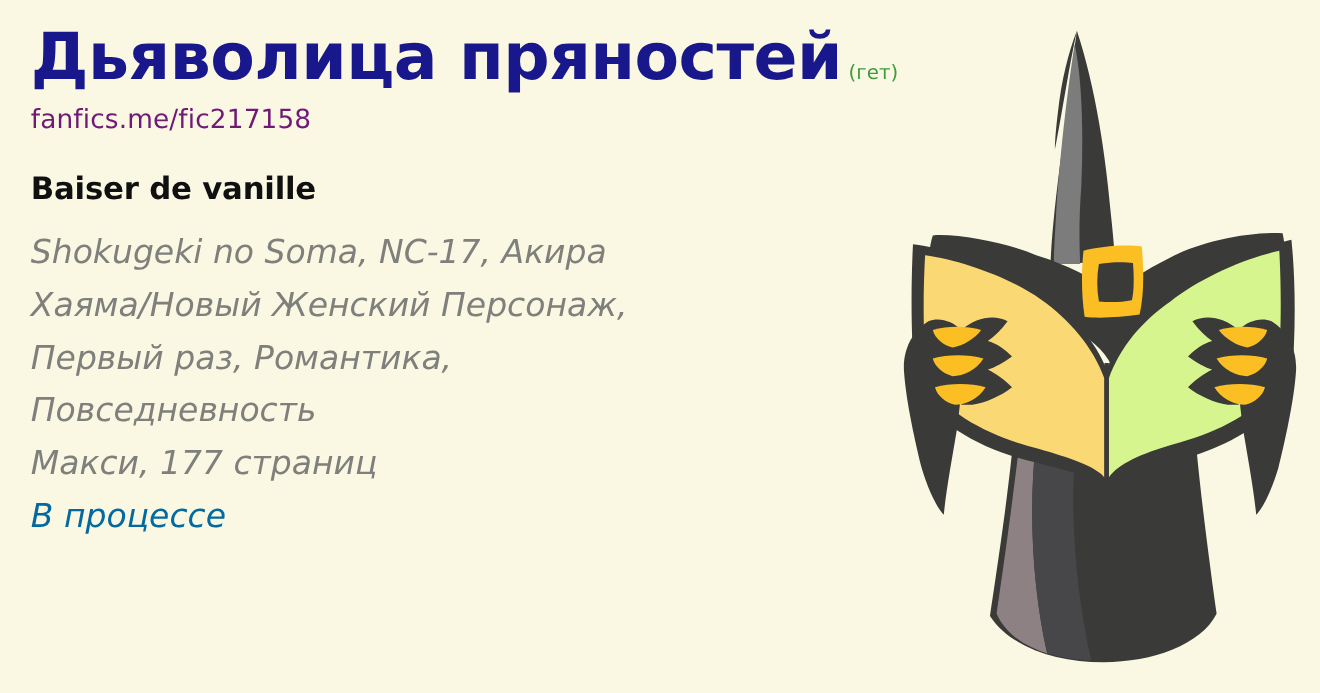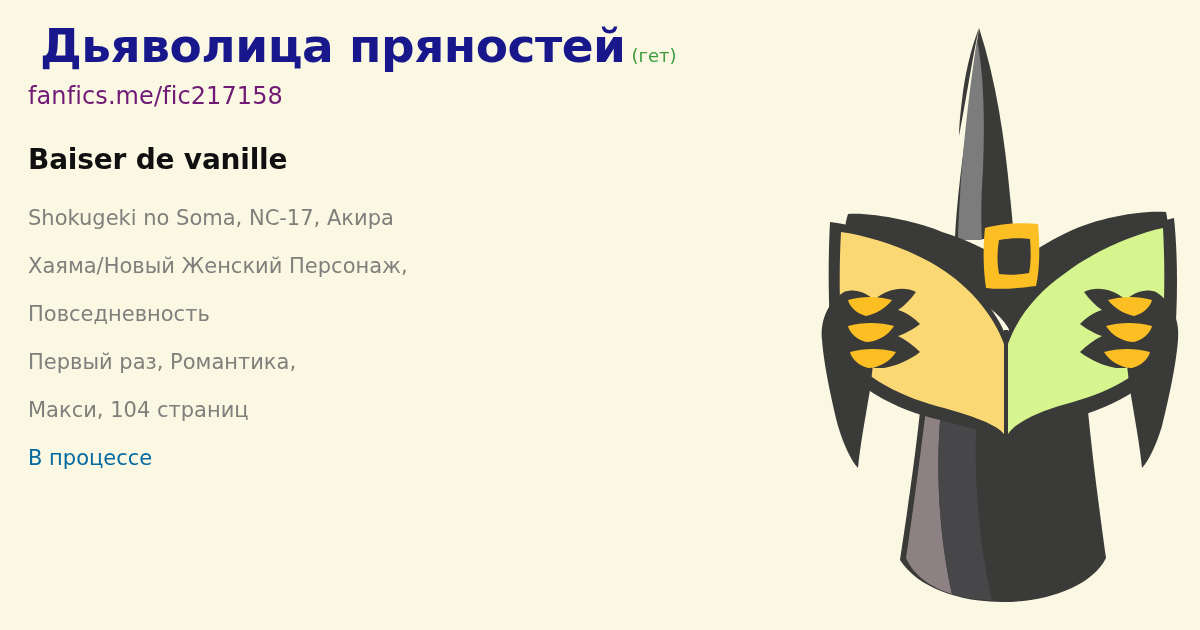--- a/index.html
+++ b/index.html
@@ -28,25 +28,24 @@
     top: 22px;
     width: 780px;
   }
 
   #title-line {
     line-height: 1.0;
     white-space: nowrap;
   }
   #story-title {
     font-family: "DejaVu Sans", sans-serif;
-    font-size: 47px;
+    font-size: 59px;
     font-weight: bold;
     color: #18188c;
     letter-spacing: -0.5px;
-    margin-left: 12px;
   }
   #story-category {
     font-family: "DejaVu Sans", sans-serif;
     font-size: 18px;
     font-weight: normal;
     color: #3d9c3d;
     margin-left: 6px;
     vertical-align: baseline;
   }
 
@@ -65,24 +64,25 @@
     font-weight: bold;
     color: #101010;
     letter-spacing: -0.2px;
   }
 
   #meta-block {
     margin-top: 18px;
   }
   .meta-line {
     font-family: "DejaVu Sans", sans-serif;
-    font-size: 21px;
+    font-size: 30px;
     line-height: 48px;
     color: #7f7f7c;
     white-space: nowrap;
+    font-style: italic;
   }
   .meta-line.status {
     color: #0369a1;
   }
 
   
   #illustration {
     position: absolute;
     right: 0;
     top: 0;
@@ -106,23 +106,23 @@
       <span id="story-title">Дьяволица пряностей</span><span id="story-category">(гет)</span>
     </div>
 
     <div id="story-url">fanfics.me/fic217158</div>
 
     <div id="chapter-title">Baiser de vanille</div>
 
     <div id="meta-block">
       <div class="meta-line">Shokugeki no Soma, NC-17, Акира</div>
       <div class="meta-line">Хаяма/Новый Женский Персонаж,</div>
+      <div class="meta-line">Первый раз, Романтика,</div>
       <div class="meta-line">Повседневность</div>
-      <div class="meta-line">Первый раз, Романтика,</div>
-      <div class="meta-line">Макси, 104 страниц</div>
+      <div class="meta-line">Макси, 177 страниц</div>
       <div class="meta-line status">В процессе</div>
     </div>
 
   </div>
 
   <div id="illustration">
     <svg viewBox="0 0 400 630" xmlns="http://www.w3.org/2000/svg">
 
       <path fill="#3a3a38" d="M 122 390
                C 118 440, 106 520, 100 560

